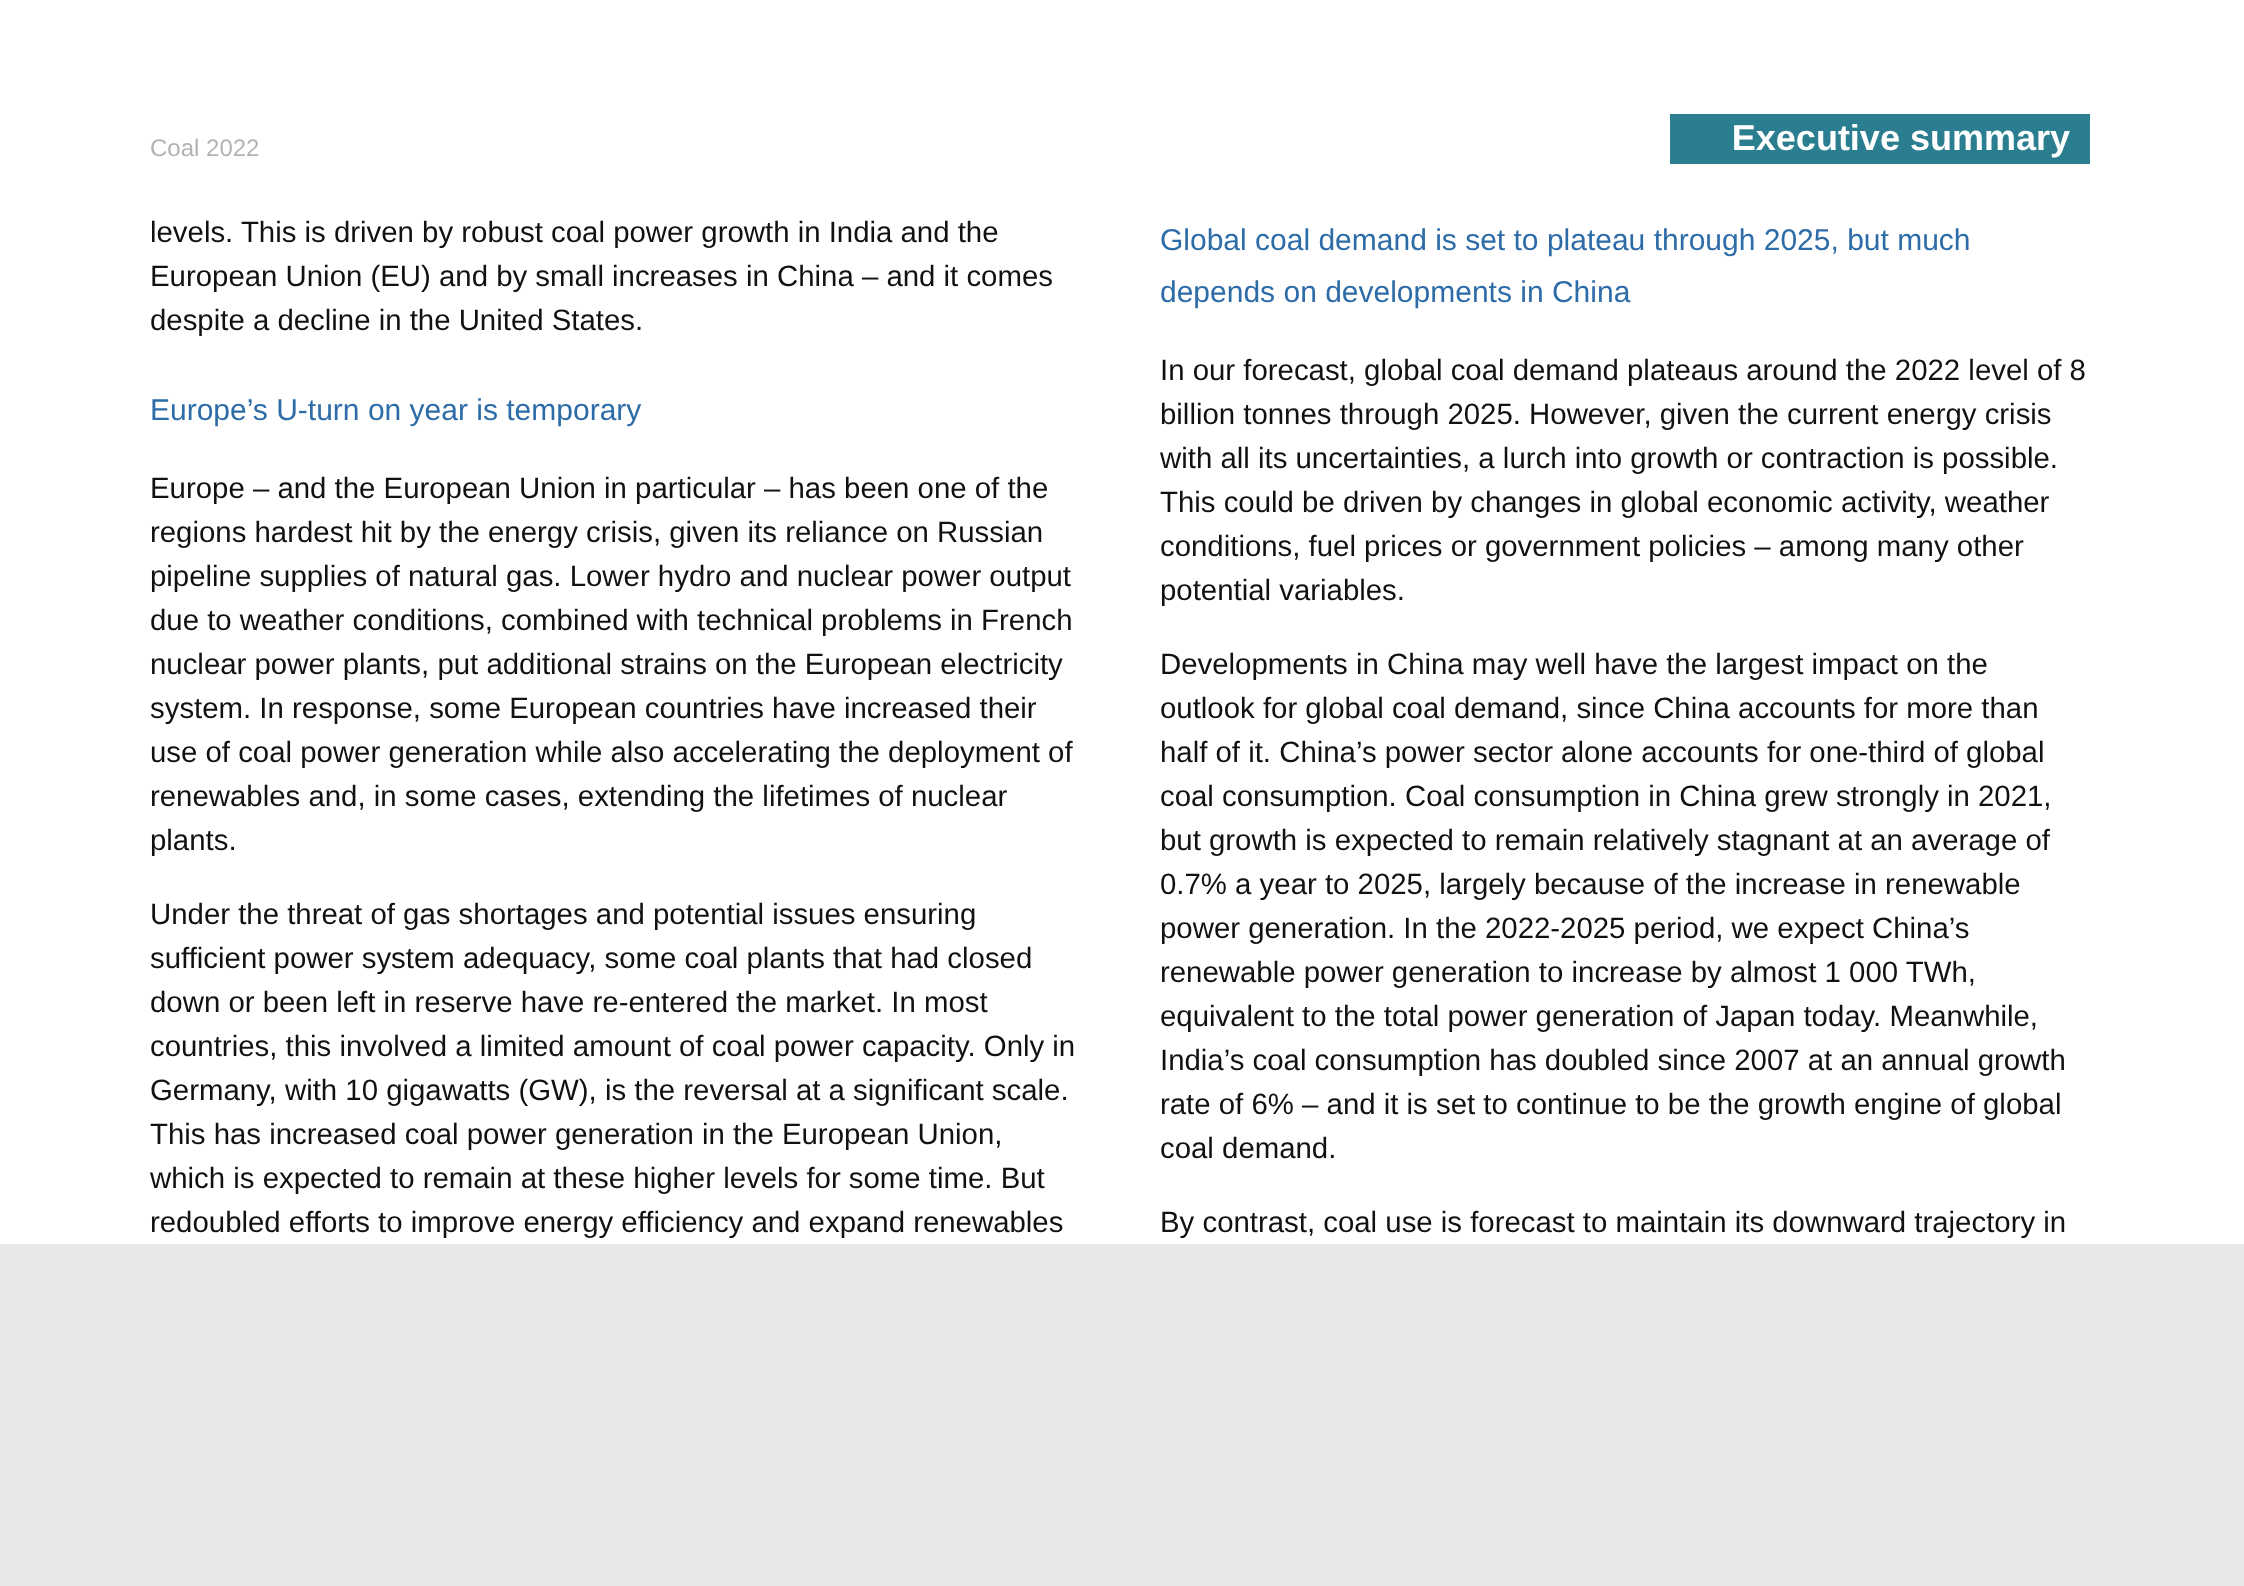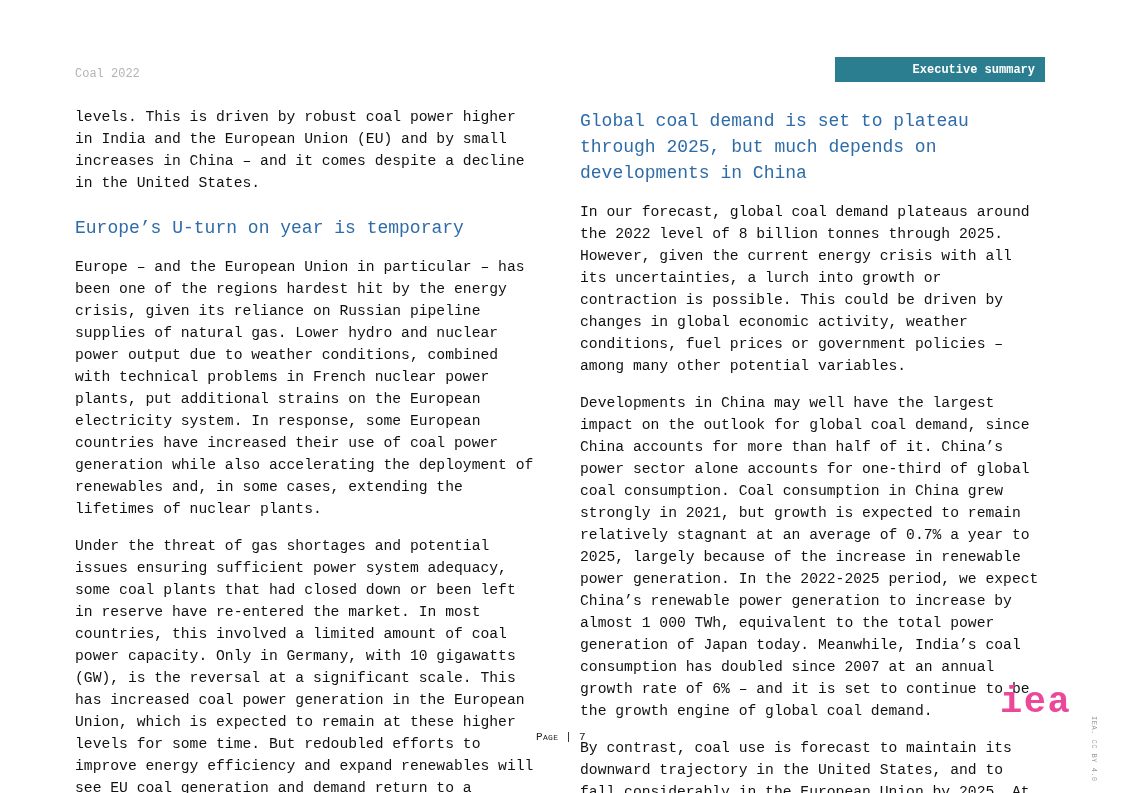--- a/index.html
+++ b/index.html
@@ -1,44 +1,44 @@
 <!DOCTYPE html>
 <html><head>
 <meta charset="utf-8">
 <style>
   * { box-sizing: border-box; }
   html, body { margin: 0; padding: 0; background: #e8e8e8; }
   .page {
     position: relative;
     width: 1122px;
-    height: 793px;
+    height: 622px;
     margin: 0 auto;
     background: #ffffff;
-    font-family: Liberation Mono, monospace;
+    font-family: Liberation Sans, sans-serif;
     color: #1a1a1a;
     overflow: hidden;
   }
 
   
   .doc-title {
     position: absolute;
     left: 75px;
     top: 67px;
     font-size: 12px;
     color: #b3b3b3;
   }
   .badge {
     position: absolute;
     left: 835px;
     top: 57px;
     width: 210px;
     height: 25px;
     background: #2b7e90;
     color: #ffffff;
-    font-size: 12px;
+    font-size: 18px;
     font-weight: bold;
     display: flex;
     align-items: center;
     justify-content: flex-end;
     padding-right: 10px;
   }
 
   
   .columns {
     position: absolute;
@@ -49,21 +49,21 @@
     gap: 40px;
   }
   .col { width: 470px; }
   .col p {
     margin: 0 0 15px 0;
     font-size: 14.7px;
     line-height: 22px;
     color: #111111;
   }
   .col h2 {
-    font-size: 18px;
+    font-size: 15px;
     font-weight: 400;
     color: #2e6ca8;
     line-height: 26px;
     margin: 21px 0 15px 0;
   }
   .col.right h2 { margin-top: 2px; }
 
   
   .page-number {
     position: absolute;
@@ -102,21 +102,21 @@
 
 <div class="page">
 
   <span class="doc-title">Coal 2022</span>
 
   <div class="badge">Executive summary</div>
 
   <main class="columns">
 
     <section class="col left">
-      <p>levels. This is driven by robust coal power higher in India and the European Union (EU) and by small increases in China – and it comes despite a decline in the United States.</p>
+      <p>levels. This is driven by robust coal power growth in India and the European Union (EU) and by small increases in China – and it comes despite a decline in the United States.</p>
       <h2>Europe’s U-turn on year is temporary</h2>
       <p>Europe – and the European Union in particular – has been one of the regions hardest hit by the energy crisis, given its reliance on Russian pipeline supplies of natural gas. Lower hydro and nuclear power output due to weather conditions, combined with technical problems in French nuclear power plants, put additional strains on the European electricity system. In response, some European countries have increased their use of coal power generation while also accelerating the deployment of renewables and, in some cases, extending the lifetimes of nuclear plants.</p>
       <p>Under the threat of gas shortages and potential issues ensuring sufficient power system adequacy, some coal plants that had closed down or been left in reserve have re-entered the market. In most countries, this involved a limited amount of coal power capacity. Only in Germany, with 10 gigawatts (GW), is the reversal at a significant scale. This has increased coal power generation in the European Union, which is expected to remain at these higher levels for some time. But redoubled efforts to improve energy efficiency and expand renewables will see EU coal generation and demand return to a downward trajectory as soon as 2024 in our forecast.</p>
     </section>
 
     <section class="col right">
       <h2>Global coal demand is set to plateau through 2025, but much depends on developments in China</h2>
       <p>In our forecast, global coal demand plateaus around the 2022 level of 8 billion tonnes through 2025. However, given the current energy crisis with all its uncertainties, a lurch into growth or contraction is possible. This could be driven by changes in global economic activity, weather conditions, fuel prices or government policies – among many other potential variables.</p>
       <p>Developments in China may well have the largest impact on the outlook for global coal demand, since China accounts for more than half of it. China’s power sector alone accounts for one-third of global coal consumption. Coal consumption in China grew strongly in 2021, but growth is expected to remain relatively stagnant at an average of 0.7% a year to 2025, largely because of the increase in renewable power generation. In the 2022-2025 period, we expect China’s renewable power generation to increase by almost 1 000 TWh, equivalent to the total power generation of Japan today. Meanwhile, India’s coal consumption has doubled since 2007 at an annual growth rate of 6% – and it is set to continue to be the growth engine of global coal demand.</p>
       <p>By contrast, coal use is forecast to maintain its downward trajectory in the United States, and to fall considerably in the European Union by 2025. At a global level, we expect new renewable generation to cover almost 90% of additional electricity demand through 2025. With a modest increase in nuclear power generation and high gas</p>

